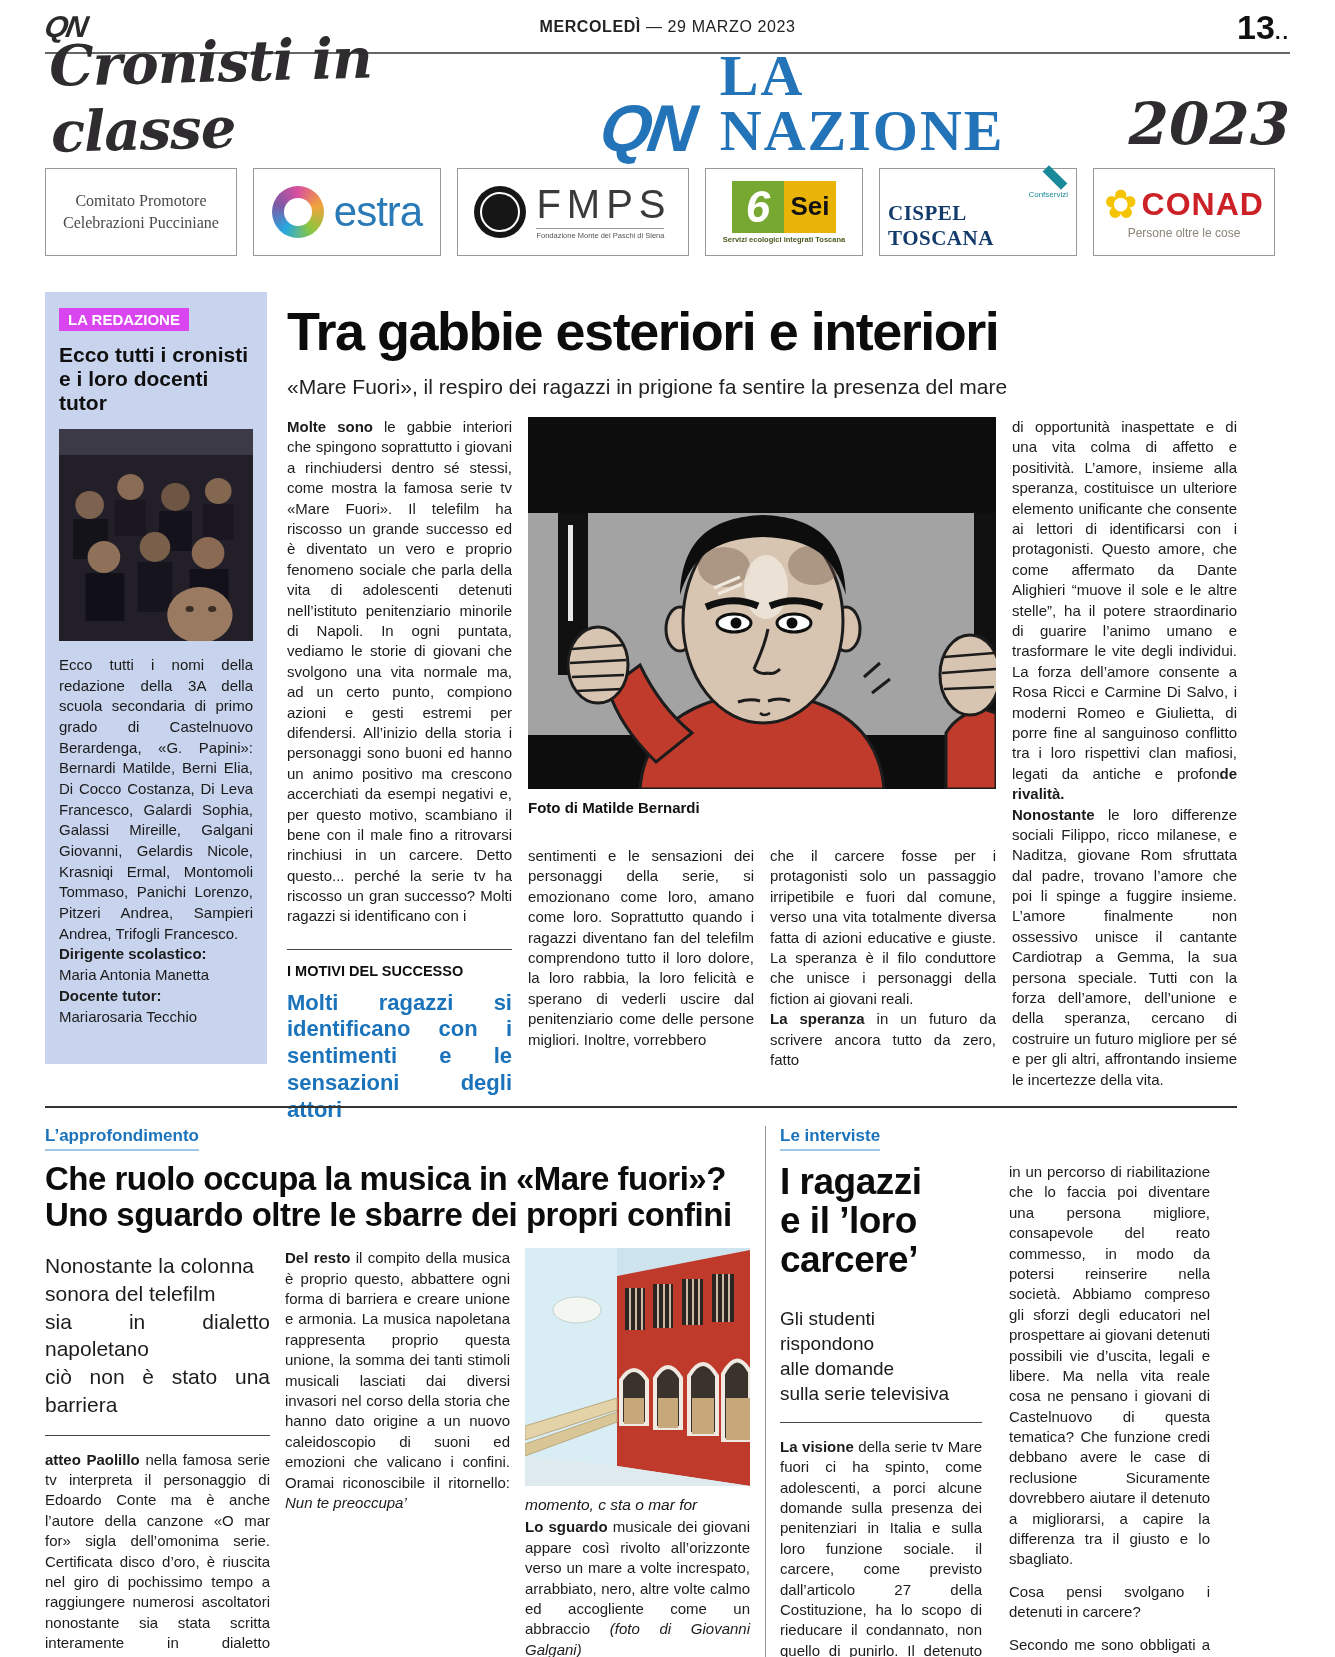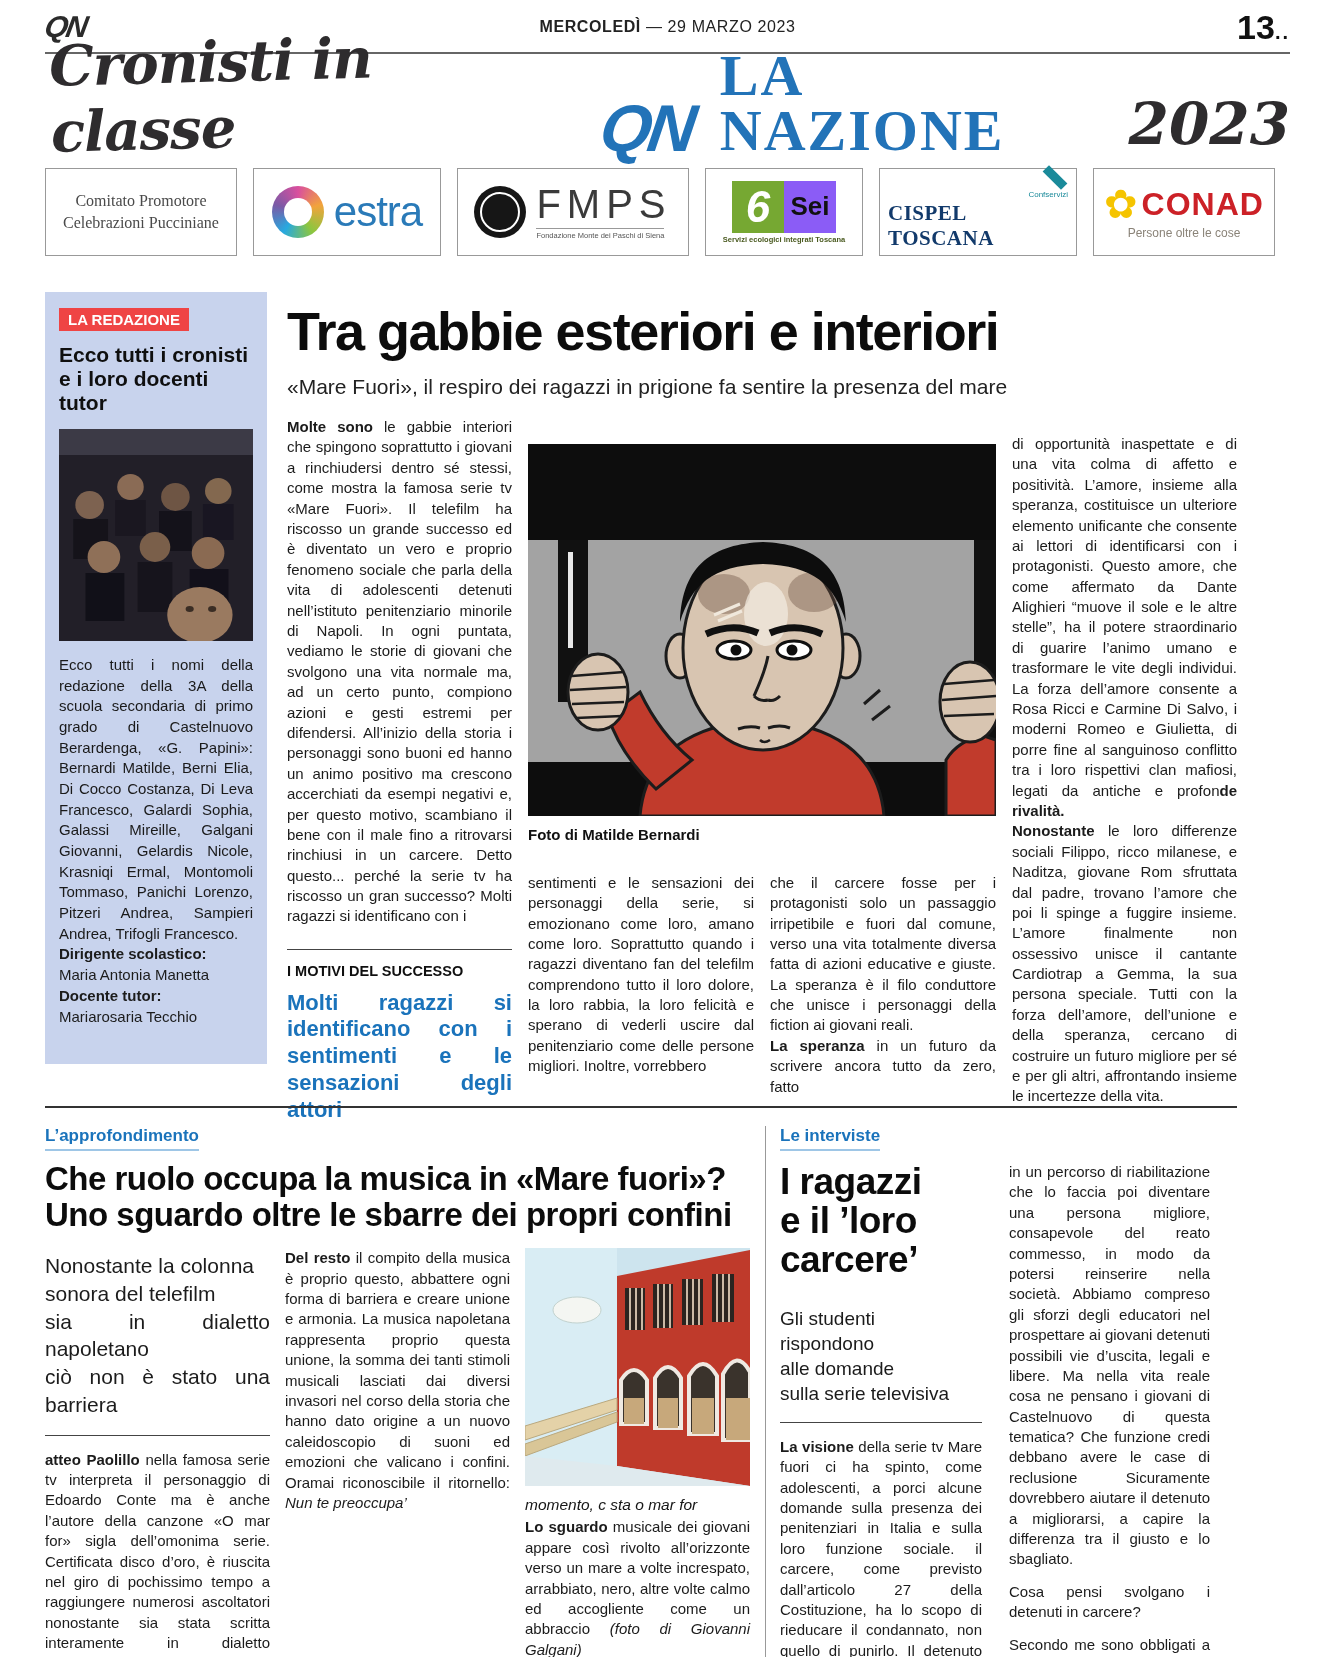--- a/index.html
+++ b/index.html
@@ -37,49 +37,49 @@
   .sp-fmps{width:232px;}
   .fmps-crest{width:52px;height:52px;border-radius:50%;background:#161616;position:relative;flex:0 0 auto;}
   .fmps-crest::after{content:"";position:absolute;inset:6px;border:2px solid #fff;border-radius:50%;}
   .fmps-col{display:flex;flex-direction:column;align-items:flex-start;}
   .fmps-text{font-size:40px;color:#3a3a3a;letter-spacing:6px;line-height:1;}
   .fmps-sub{font-size:7.5px;color:#555;border-top:1px solid #999;margin-top:4px;padding-top:2px;}
   .sp-sei{width:158px;flex-direction:column;gap:2px;}
   .sei-row{display:flex;}
   .sei-six{width:52px;height:52px;background:#76a832;color:#fff;font-weight:800;font-size:44px;
            display:flex;align-items:center;justify-content:center;font-style:italic;}
-  .sei-label{width:52px;height:52px;background:#8b5cf6;color:#111;font-weight:800;font-size:26px;
+  .sei-label{width:52px;height:52px;background:#eab308;color:#111;font-weight:800;font-size:26px;
              display:flex;align-items:center;justify-content:center;}
   .sei-sub{font-size:7.5px;color:#4a5a20;font-weight:700;}
   .sp-cispel{width:198px;flex-direction:column;gap:2px;align-items:flex-end;}
   .cispel-diamond{width:26px;height:26px;background:#1a8a9a;transform:rotate(45deg);position:relative;margin-bottom:6px;}
   .cispel-diamond::after{content:"";position:absolute;inset:8px;background:#fff;}
   .cispel-top{font-size:8px;color:#1a8a9a;}
   .cispel-label{font-weight:800;font-size:21px;color:#123a6b;letter-spacing:.5px;font-family:Liberation Serif, serif;}
   .sp-conad{width:182px;flex-direction:column;gap:0;}
   .conad-row{display:flex;align-items:center;gap:4px;}
   .conad-flower{font-size:40px;color:#f5c400;line-height:1;}
   .conad-label{font-weight:900;font-size:32px;color:#cc2127;letter-spacing:1px;}
   .conad-sub{font-size:12px;color:#8a8378;margin-top:2px;}
   
   .sidebar{position:absolute;top:292px;left:45px;width:222px;height:772px;background:#c8d3ed;
            padding:16px 14px;box-sizing:border-box;}
-  .badge{display:inline-block;background:#ef4444;color:#fff;font-weight:800;font-size:15px;padding:3px 9px;}
+  .badge{display:inline-block;background:#d946ef;color:#fff;font-weight:800;font-size:15px;padding:3px 9px;}
   .side-title{font-weight:800;font-size:21px;line-height:1.14;color:#0f0f0f;margin-top:12px;white-space:pre-line;}
   .side-photo{width:100%;height:212px;margin:14px 0 14px;display:block;}
   .side-body{font-size:15px;line-height:1.38;text-align:justify;color:#1a1a1a;}
   .side-role{font-weight:800;font-size:15px;line-height:1.38;}
   .side-name{font-size:15px;line-height:1.38;}
   
   .main{position:absolute;top:292px;left:287px;width:950px;}
   .kicker{display:inline-block;color:#1a73bb;font-weight:700;font-size:17px;padding-bottom:4px;
           border-bottom:2px solid #1a73bb;}
   .headline{font-size:54px;font-weight:800;letter-spacing:-1.5px;color:#0c0c0c;margin:12px 0 0;line-height:1.02;}
   .subhead{font-size:21px;color:#222;margin:16px 0 18px;font-weight:400;}
-  .cols{display:flex;gap:16px;align-items:center;}
+  .cols{display:flex;gap:16px;}
   .col{width:225px;flex:0 0 225px;}
   .mid{width:468px;flex:0 0 468px;}
   .art-img{width:468px;height:372px;display:block;}
   .caption{font-weight:700;font-size:15px;margin:10px 0 30px;color:#111;}
   .midcols{display:flex;gap:16px;}
   .midcols .col{width:226px;flex:0 0 226px;}
   .bt{font-size:15px;line-height:1.36;text-align:justify;color:#1b1b1b;}
   .bt p{margin:0;}
   .lead{font-weight:800;}
   .it{font-style:italic;}

